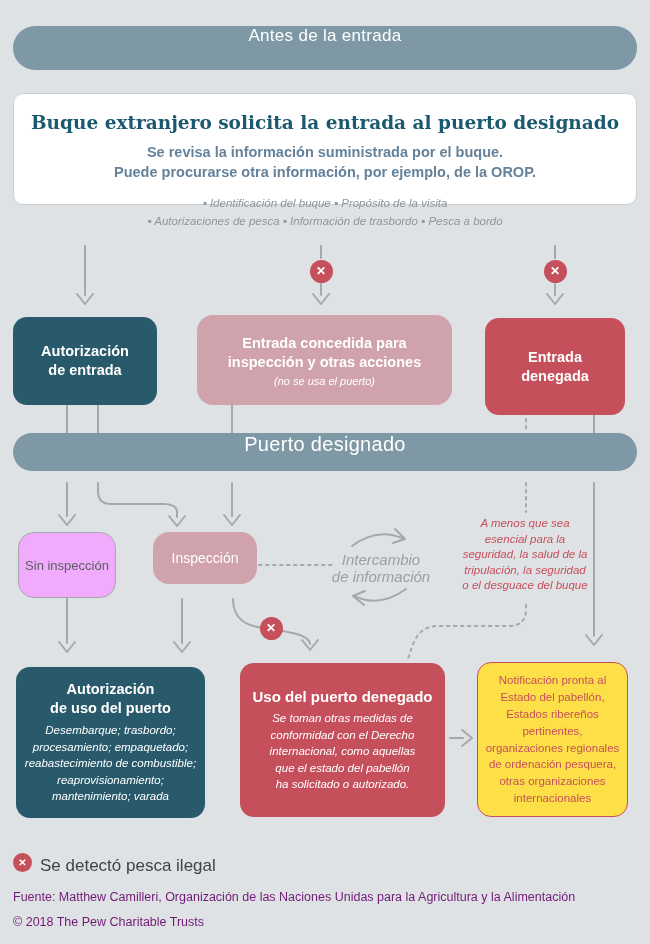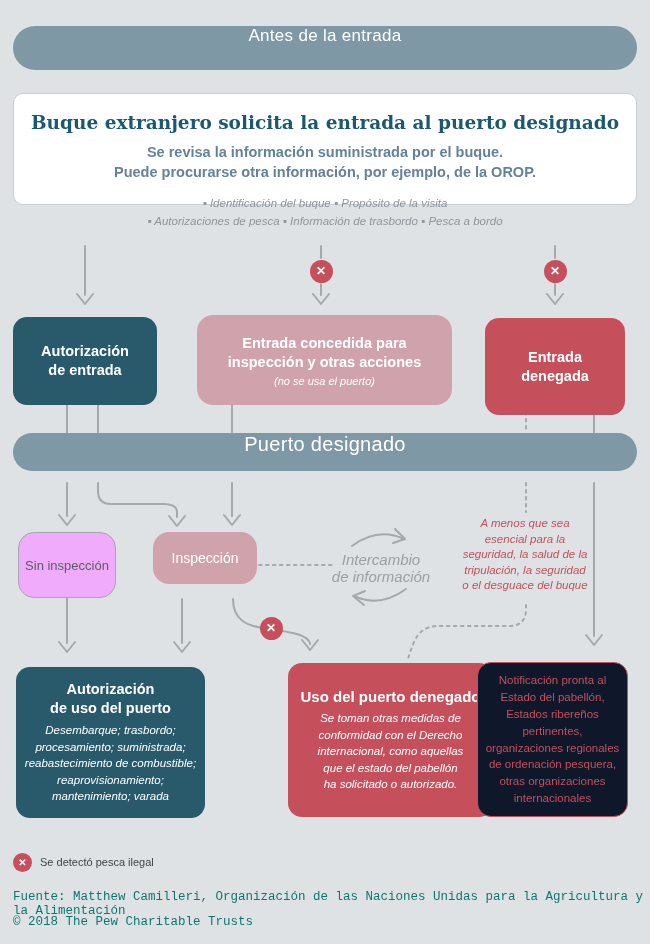--- a/index.html
+++ b/index.html
@@ -19,31 +19,31 @@
   .request-bullets{font-size:11.5px;font-style:italic;color:#8e959b;line-height:18px;margin-top:12px;}
 
   .teal-box{background:#295a6c;color:#fff;border-radius:14px;}
   .pink-box{background:#d0a2ab;color:#fff;border-radius:16px;}
   .red-box{background:#c64f5c;color:#fff;border-radius:14px;}
   .box-title{font-weight:bold;font-size:14.5px;line-height:19px;}
   .box-note{font-style:italic;font-size:11px;margin-top:3px;}
   .box-details{font-style:italic;font-size:11.5px;line-height:16.4px;margin-top:4px;}
 
   .white-box{background:#f0abfc;border:1.5px solid #a4a9ac;border-radius:16px;color:#5a5e61;font-size:13px;justify-content:center;}
-  .notify-box{background:#0f172a;border:1.5px solid #c64f5c;border-radius:14px;color:#c64f5c;font-size:11.5px;line-height:16.8px;}
+  .notify-box{background:#fde047;border:1.5px solid #c64f5c;border-radius:14px;color:#c64f5c;font-size:11.5px;line-height:16.8px;}
 
   .exchange{font-style:italic;color:#9aa0a4;font-size:15px;line-height:17px;text-align:center;}
   .exception{font-style:italic;color:#c64f5c;font-size:11.5px;line-height:15.6px;text-align:center;}
 
   .xbadge{background:#c64f5c;color:#ffffff;border-radius:50%;display:flex;align-items:center;justify-content:center;font-weight:bold;}
   .xbadge-lg{width:23px;height:23px;font-size:12px;}
   .xbadge-sm{width:19px;height:19px;font-size:10px;}
 
-  .legend-label{font-size:11px;color:#3f4447;}
-  .footer-text{font-size:12.5px;color:#0f766e;font-family:Liberation Mono, monospace;}
+  .legend-label{font-size:17px;color:#3f4447;}
+  .footer-text{font-size:12.5px;color:#701a75;}
   svg.connectors{position:absolute;left:0;top:0;pointer-events:none;}
 </style>
 </head>
 <body>
 
 <div id="stage">
 
   <svg class="connectors" width="650" height="944" viewBox="0 0 650 944">
     <g stroke="#a4a9ac" stroke-width="2" fill="none" stroke-linecap="round" stroke-linejoin="round">
 
@@ -140,27 +140,27 @@
   <div class="abs exception pre" style="left:450px;top:516px;width:150px;">A menos que sea
 esencial para la
 seguridad, la salud de la
 tripulación, la seguridad
 o el desguace del buque</div>
 
   <div class="abs teal-box center-col" style="left:16px;top:667px;width:189px;height:151px;">
     <div class="box-title pre">Autorización
 de uso del puerto</div>
     <div class="box-details pre">Desembarque; trasbordo;
-procesamiento; suministrada;
+procesamiento; empaquetado;
 reabastecimiento de combustible;
 reaprovisionamiento;
 mantenimiento; varada</div>
   </div>
 
-  <div class="abs red-box center-col" style="left:240px;top:663px;width:205px;height:154px;margin-left:48px;">
+  <div class="abs red-box center-col" style="left:240px;top:663px;width:205px;height:154px;">
     <div class="box-title" style="font-size:15px;">Uso del puerto denegado</div>
     <div class="box-details pre">Se toman otras medidas de
 conformidad con el Derecho
 internacional, como aquellas
 que el estado del pabellón
 ha solicitado o autorizado.</div>
   </div>
 
   <div class="abs notify-box center-col" style="left:477px;top:662px;width:151px;height:155px;">
     <div class="pre">Notificación pronta al

